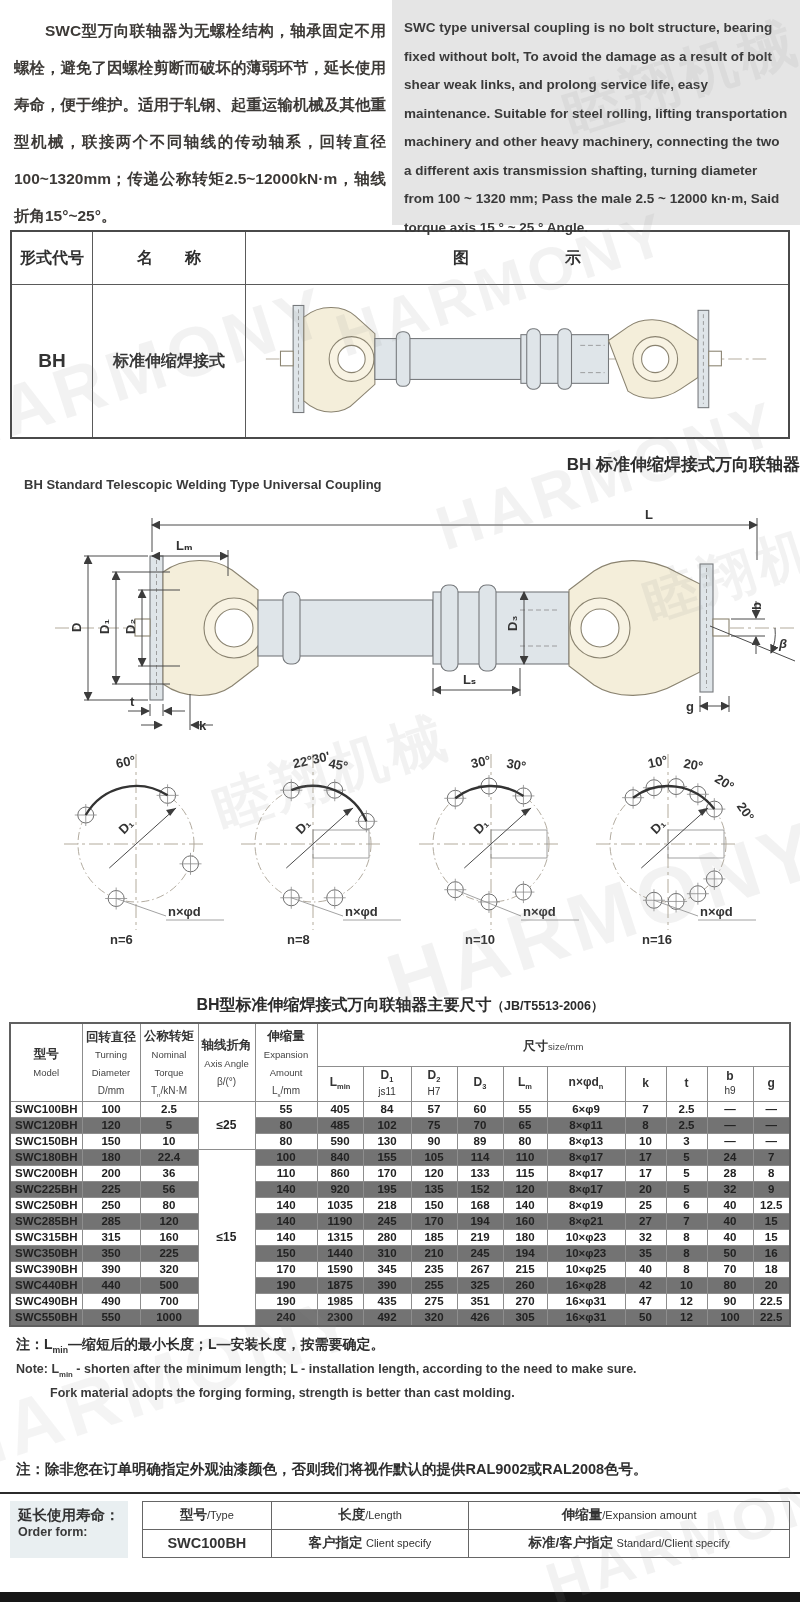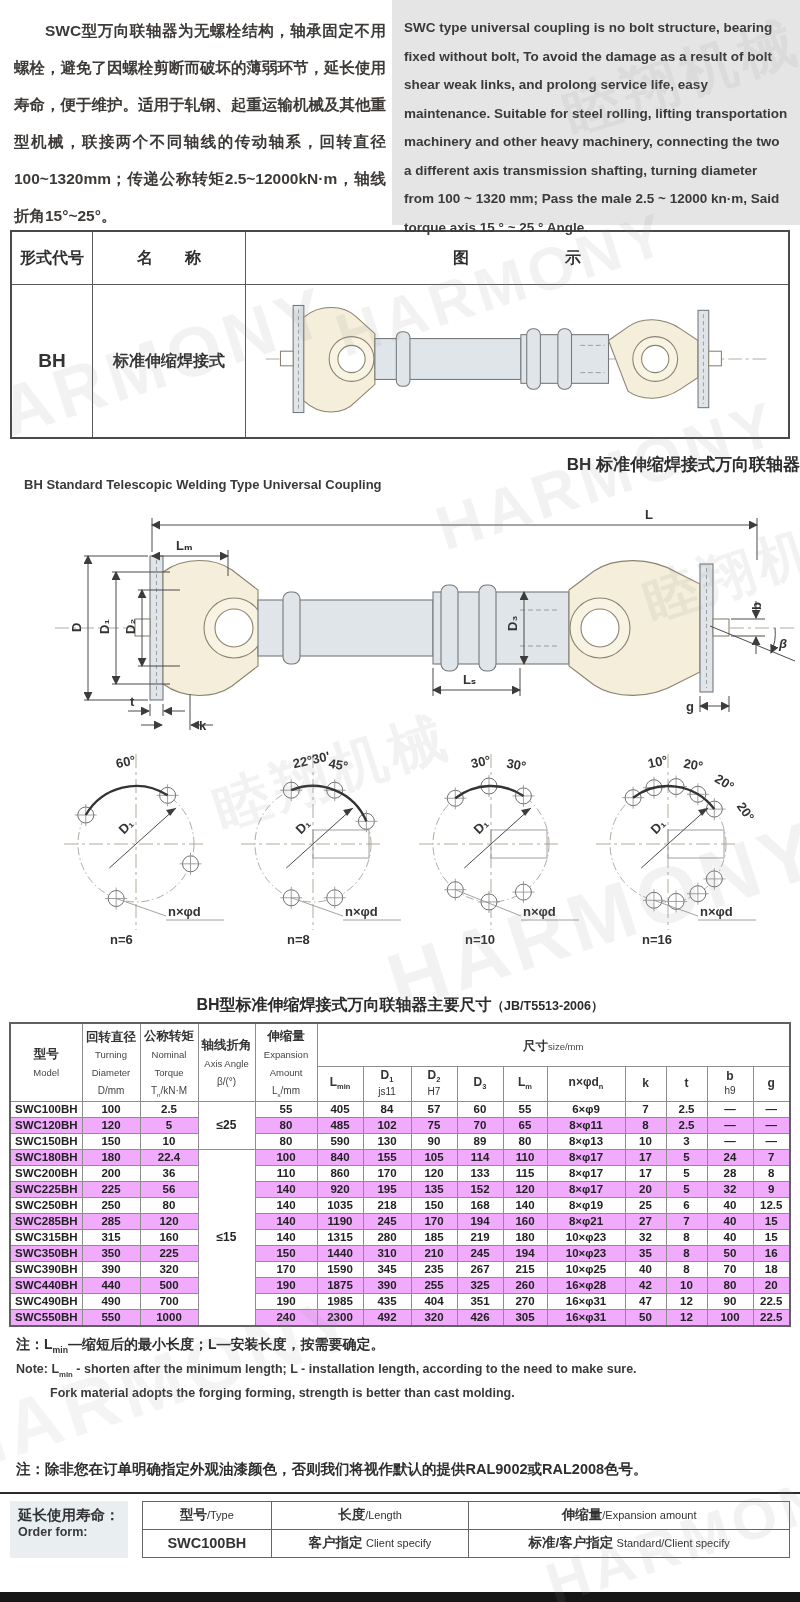--- a/index.html
+++ b/index.html
@@ -42,21 +42,21 @@
               text-align:center;table-layout:fixed;}
   .main-table th,.main-table td{border:1px solid #8d8d8d;padding:0 1px;}
   .main-table thead th{line-height:1.12;padding:2px 0;}
   .hcn{font-size:12.5px;font-weight:700;}
   .hen{font-size:9.5px;font-weight:400;color:#444;}
   .hsym{font-size:10px;font-weight:400;color:#444;}
   .hsub2{font-size:10px;font-weight:400;}
   .main-table thead tr:nth-child(2) th{font-size:12px;font-weight:700;height:30px;}
   .main-table tbody td{height:15px;font-size:11.5px;font-weight:700;color:#222;}
   .main-table tbody td.model{text-align:left;padding-left:4px;font-weight:700;}
-  .main-table tr.stripe{background:#f0abfc;border-radius:7px;}
+  .main-table tr.stripe{background:#737373;border-radius:7px;}
   .main-table td.angle{background:#fff;font-size:12px;}
   sub{font-size:.62em;}
   
   .notes{margin:7px 0 0 16px;}
   .note-cn{font-size:14px;font-weight:700;color:#2e2e2e;line-height:21px;}
   .note-cn.ind,.note-en.ind{padding-left:34px;}
   .note-en{font-size:12.5px;font-weight:700;color:#3a3a3a;line-height:19px;}
   .paint-note{margin:56px 12px 0 16px;}
   .paint-note .note-cn{font-size:14.5px;}
   .rule{border:none;border-top:2px solid #2b2b2b;margin:12px 0 7px;}
@@ -596,21 +596,21 @@
           <td>80</td>
           <td>20</td>
         </tr>
         <tr>
           <td class="model">SWC490BH</td>
           <td>490</td>
           <td>700</td>
           <td>190</td>
           <td>1985</td>
           <td>435</td>
-          <td>404</td>
+          <td>275</td>
           <td>351</td>
           <td>270</td>
           <td>16×φ31</td>
           <td>47</td>
           <td>12</td>
           <td>90</td>
           <td>22.5</td>
         </tr>
         <tr class="stripe">
           <td class="model">SWC550BH</td>

